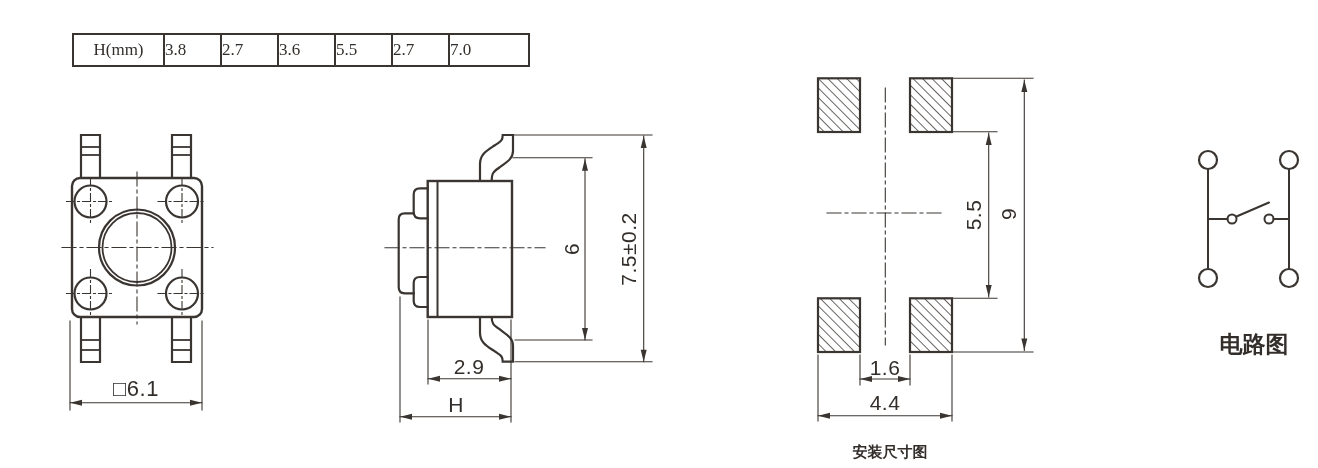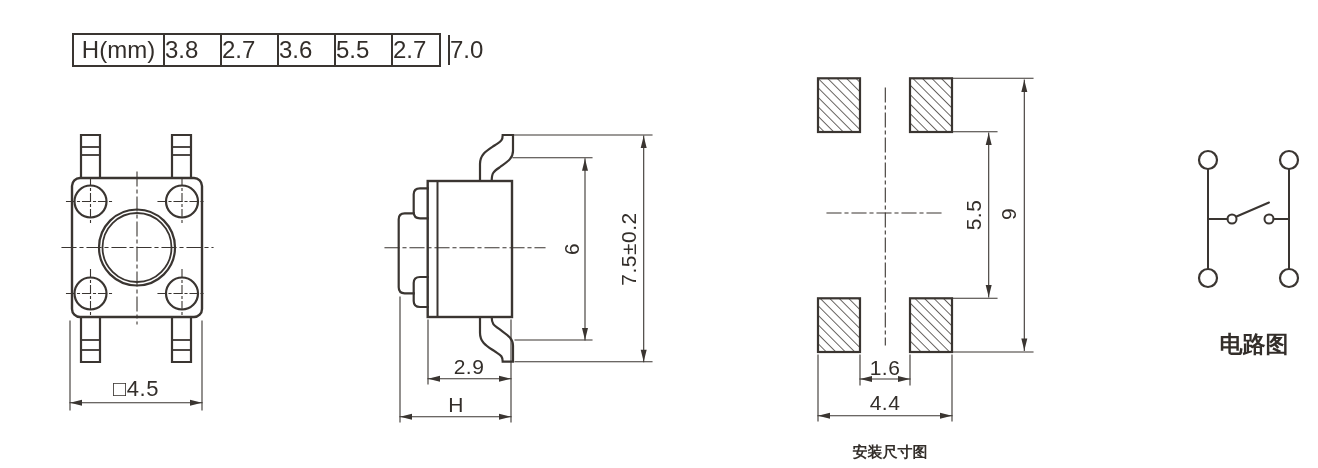--- a/index.html
+++ b/index.html
@@ -10,23 +10,24 @@
   #lineart{position:absolute;left:0;top:0;}
   .hlabel,.vlabel{
     position:absolute;white-space:nowrap;font-size:21px;color:#332e2a;
     transform:translate(-50%,-50%);line-height:1;
   }
   .vlabel{transform:translate(-50%,-50%) rotate(-90deg);}
   .caption{font-size:15px;font-weight:600;}
   .caption-lg{font-size:23px;font-weight:600;}
   .dim{letter-spacing:.5px;}
   #htable{
-    position:absolute;left:72px;top:33px;width:369px;height:34px;
+    position:absolute;left:72px;top:33px;width:458px;height:34px;
     border:2.2px solid #3a3531;box-sizing:border-box;display:flex;
-    font-size:24px;
+    font-size:17px;
+    font-family:Liberation Serif, serif;
   }
   #htable .cell{
     box-sizing:border-box;border-left:2px solid #3a3531;
     display:flex;align-items:center;width:57px;flex:0 0 auto;
   }
   #htable .cell.first{border-left:none;width:89px;justify-content:center;padding-left:0;}
 </style>
 </head>
 <body>
 
@@ -183,21 +184,21 @@
   <div id="htable">
     <div class="cell first">H(mm)</div>
     <div class="cell">3.8</div>
     <div class="cell">2.7</div>
     <div class="cell">3.6</div>
     <div class="cell">5.5</div>
     <div class="cell">2.7</div>
     <div class="cell">7.0</div>
   </div>
 
-  <div class="hlabel dim" style="left:136px;top:389px;font-size:22px;">□4.5</div>
+  <div class="hlabel dim" style="left:136px;top:389px;font-size:22px;">□6.1</div>
   <div class="hlabel dim" style="left:469px;top:366px;">2.9</div>
   <div class="hlabel dim" style="left:456px;top:404px;">H</div>
   <div class="vlabel dim" style="left:571px;top:249px;">6</div>
   <div class="vlabel dim" style="left:628px;top:249px;">7.5±0.2</div>
   <div class="vlabel dim" style="left:973px;top:215px;">5.5</div>
   <div class="vlabel dim" style="left:1008px;top:214px;">9</div>
   <div class="hlabel dim" style="left:885px;top:367px;">1.6</div>
   <div class="hlabel dim" style="left:885px;top:402px;text-align:right;">4.4</div>
 
   <div class="hlabel caption" style="left:890px;top:451px;">安装尺寸图</div>

